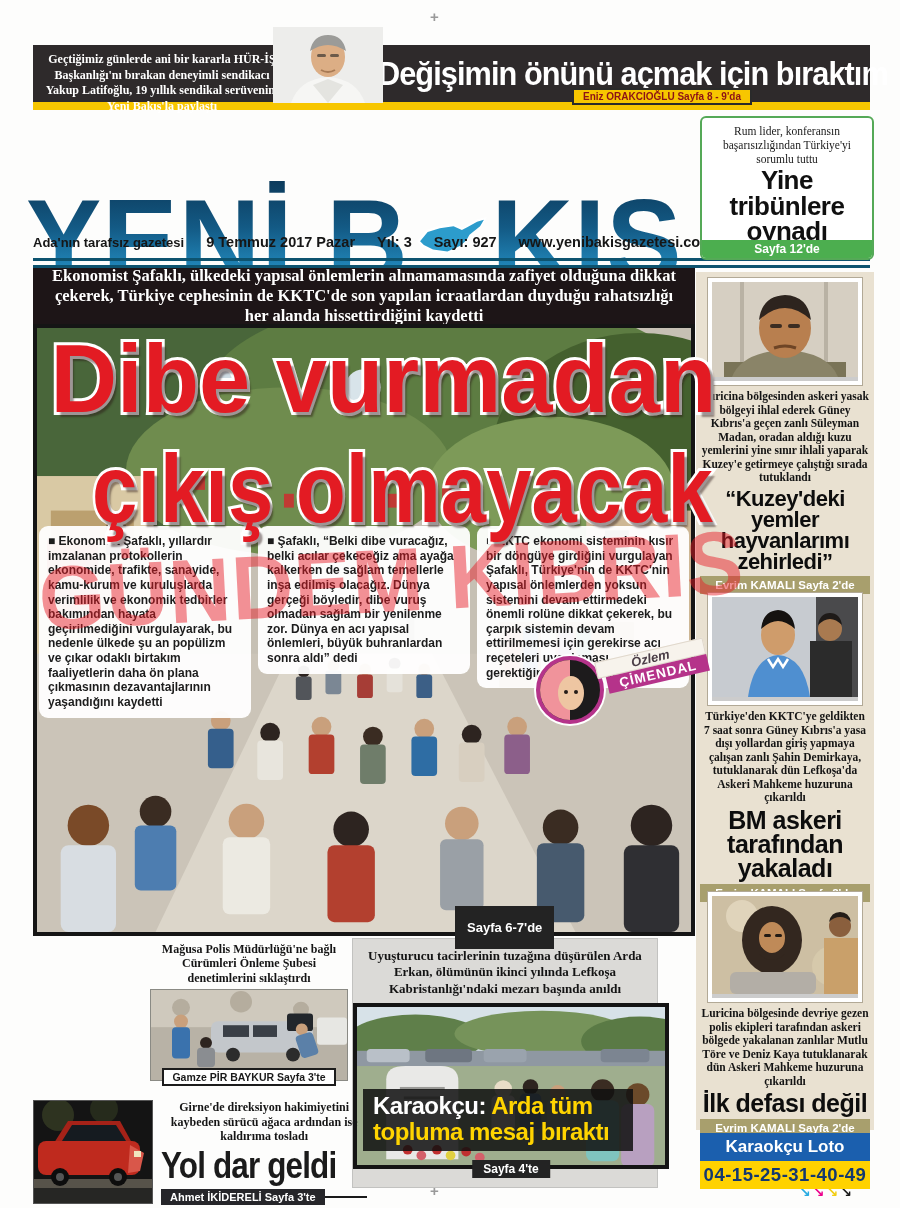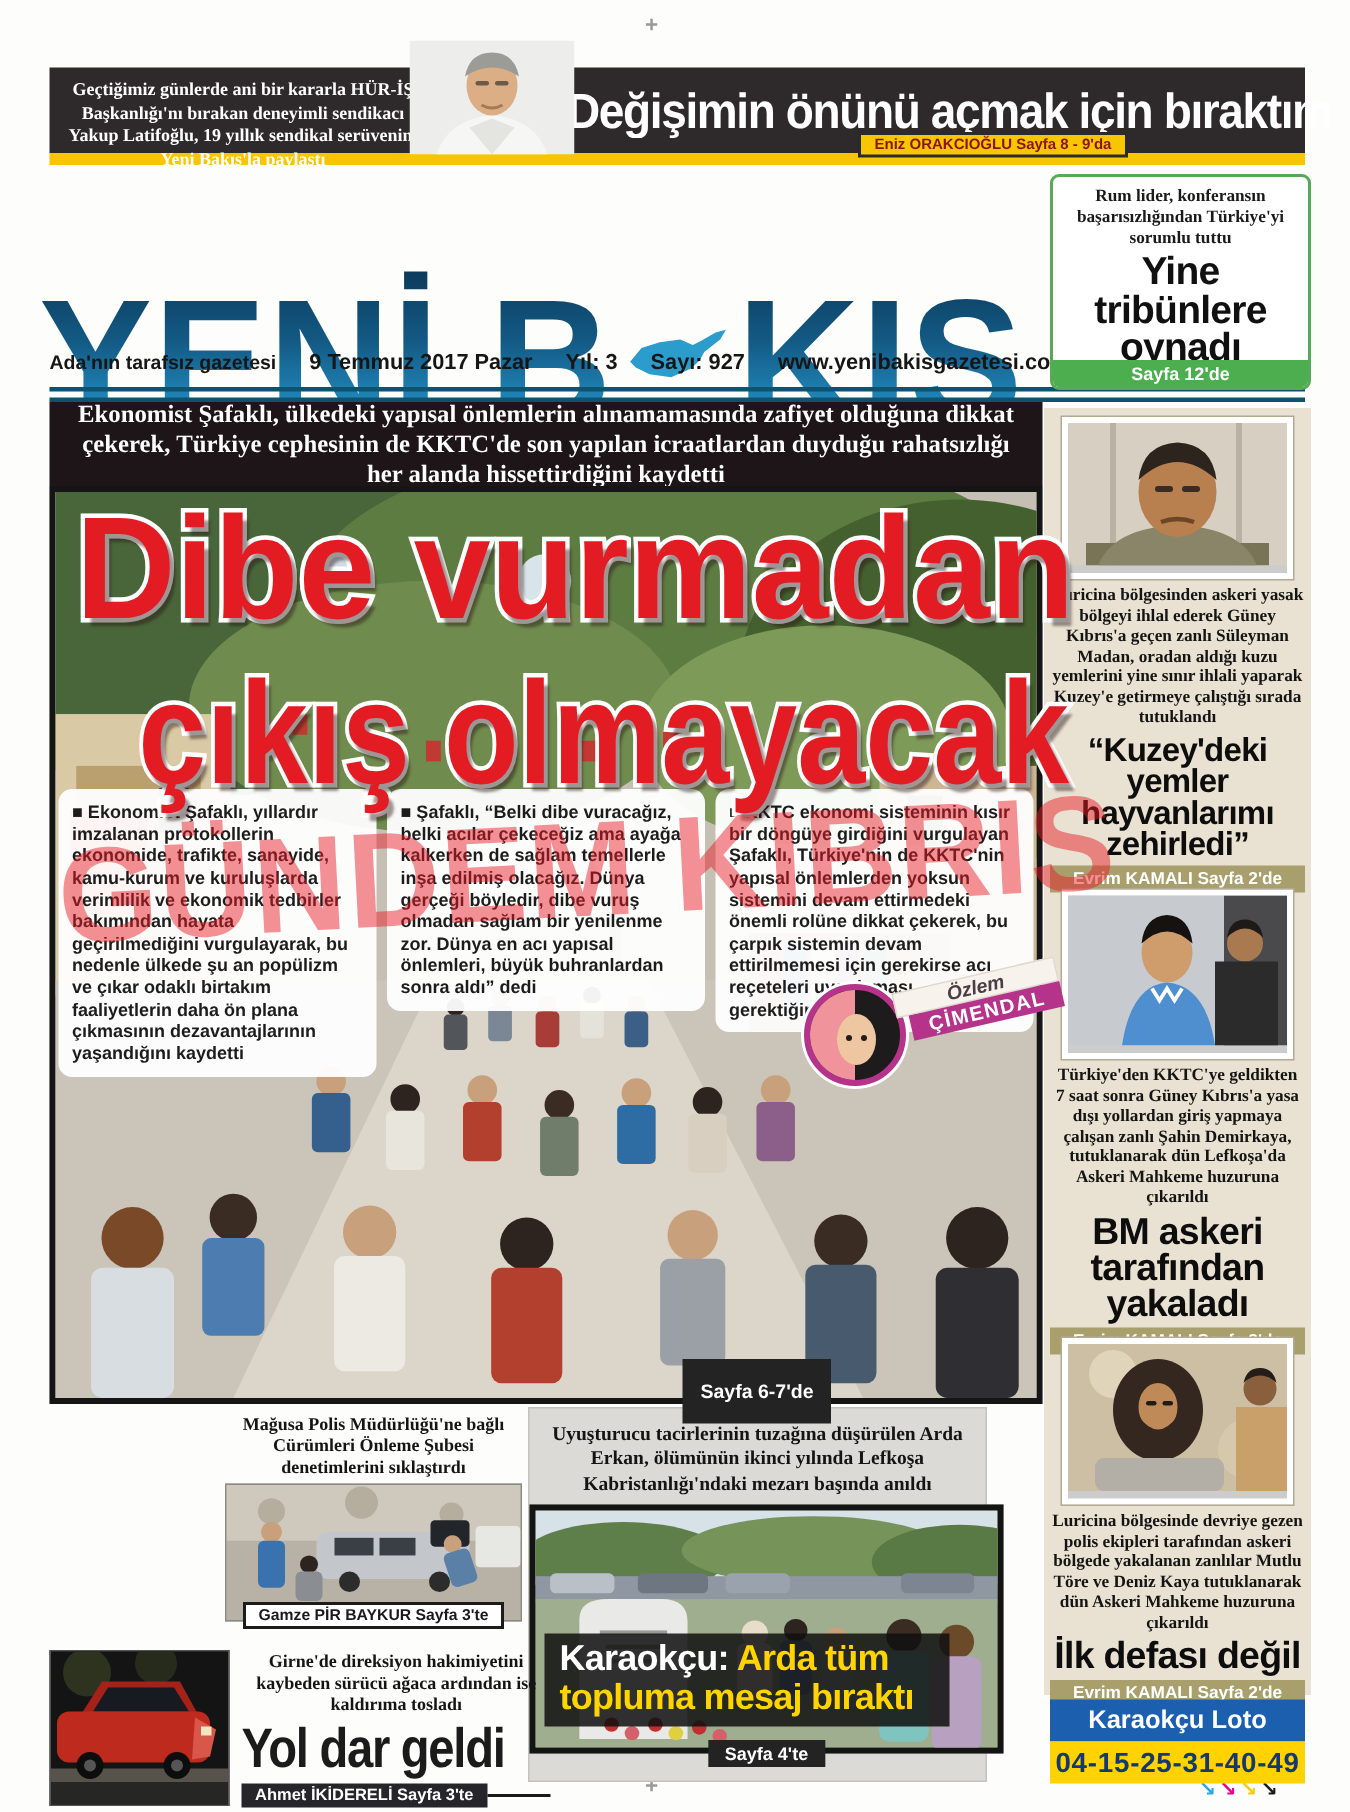--- a/index.html
+++ b/index.html
@@ -36,21 +36,21 @@
             font-weight:bold;font-size:14.5px;color:#161616;white-space:nowrap;}
   .tagline{font-size:13px;letter-spacing:0px;}
   .rules{left:33px;top:258px;width:837px;height:4px;border-top:3px solid #0d536f;
          border-bottom:3px solid #0d536f;}
 
   
   .sidebar-bg{left:696px;top:272px;width:178px;height:858px;background:#e9e1d1;}
   .side{left:700px;width:170px;display:flex;flex-direction:column;align-items:center;z-index:2;}
   .green-box{top:116px;height:140px;background:#fff;border:2px solid #55a957;border-radius:6px;
              overflow:hidden;justify-content:flex-start;}
-  .green-lead{padding:7px 6px 2px;font-weight:bold;font-size:11.5px;line-height:1.2;text-align:center;}
+  .green-lead{padding:7px 6px 2px;font-weight:normal;font-size:11.5px;line-height:1.2;text-align:center;}
   .green-headline{font-weight:bold;font-size:26px;line-height:.97;text-align:center;color:#101010;
                   letter-spacing:-.5px;}
   .green-footer{position:absolute;left:0;right:0;bottom:0;background:#4cae4f;color:#fff;
                 font-weight:bold;font-size:12px;text-align:center;padding:2px 0;}
   .side-photo{width:146px;border:4px solid #fff;outline:1px solid #b2a996;background:#ccc;}
   .side-lead{margin-top:5px;font-family:"Liberation Serif","DejaVu Serif",serif;font-weight:bold;
              font-size:11.5px;line-height:1.18;text-align:center;color:#141414;width:168px;}
   .side-headline{margin-top:3px;font-weight:bold;text-align:center;color:#0d0d0d;line-height:.96;
                  letter-spacing:-.5px;}
   .hl-23{font-size:22px;}

